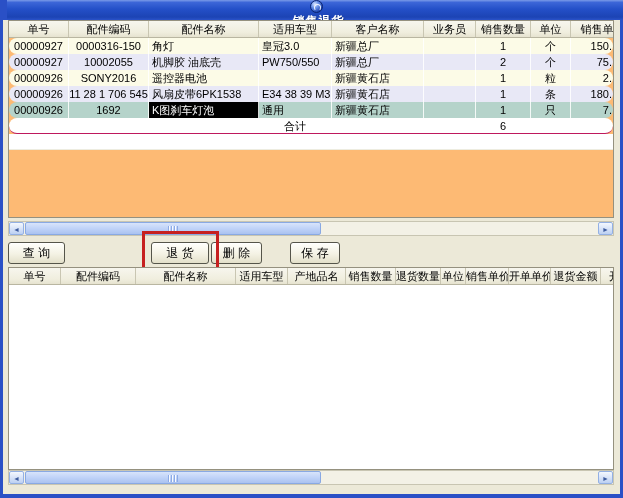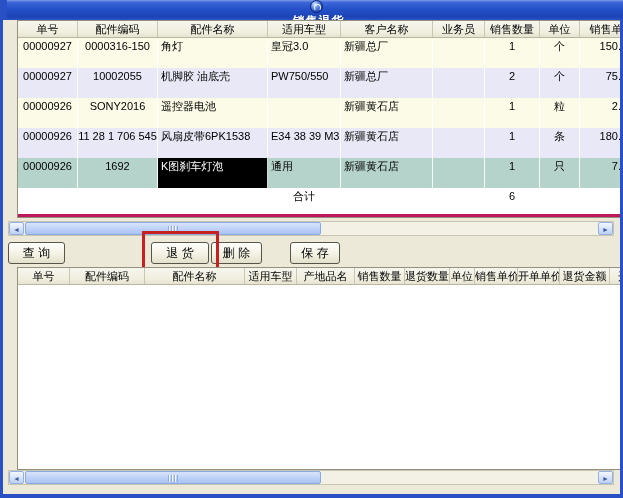--- a/index.html
+++ b/index.html
@@ -37,33 +37,33 @@
     color:#fff; font-size:11px; font-weight:bold; line-height:12px;
     text-align:center; cursor:pointer; padding:0; flex:none;
   }
   
   .client {
     position:absolute; left:3px; top:20px; width:617px; height:474px;
     background:#ECE9D8; overflow:hidden;
   }
   
   .grid {
-    position:absolute; left:14px; width:606px; background:#fdba74;
+    position:absolute; left:5px; width:606px; background:#fdba74;
     border:1px solid #95917F; overflow:hidden;
   }
   .grid1 { top:0; height:198px; }
   .grid2 { top:247px; height:203px; }
   .g-header { display:flex; height:17px;
     background:linear-gradient(to bottom,#F7F6EE 0%,#F0EEDE 70%,#E6E3D0 100%);
     border-bottom:1px solid #B9B6A1; }
   .hcell {
     flex:none; font-size:11px; line-height:16px; text-align:center; color:#000;
     border-right:1px solid #C9C6B2; overflow:hidden; white-space:nowrap;
   }
-  .row { display:flex; height:30px; }
+  .row { display:flex; height:16px;border-radius:8px; }
   .cell {
     flex:none; font-size:11px; line-height:16px; color:#000;
     border-right:1px solid rgba(255,255,255,.85);
     overflow:hidden; white-space:nowrap;
   }
   
   .t1 .c0{width:60px; text-align:center;}
   .t1 .c1{width:80px; text-align:center;}
   .t1 .c2{width:110px; padding-left:3px;}
   .t1 .c3{width:73px; padding-left:3px;}
@@ -77,21 +77,21 @@
   
   .t2 .c0{width:52px;} .t2 .c1{width:75px;} .t2 .c2{width:100px;}
   .t2 .c3{width:52px;} .t2 .c4{width:58px;} .t2 .c5{width:50px;}
   .t2 .c6{width:45px;} .t2 .c7{width:25px;} .t2 .c8{width:43px;}
   .t2 .c9{width:42px;} .t2 .c10{width:50px;}
   .t2 .c11{width:40px; text-align:left; padding-left:8px;}
   
   .r-cream   { background:#FCFBE7; }
   .r-lav     { background:#E8E8F6; }
   .r-sel     { background:#B5D3CA; }
-  .r-total   { background:#FFFFFF; border-bottom:4px solid #be185d; }
+  .r-total   { background:#FFFFFF; border-bottom:1px solid #be185d; }
   .r-empty   { background:#FFFFFF; border-bottom:1px solid #EDECE0; height:16px; }
   .sel-cell  { background:#000; color:#fff; }
   
   .hscroll {
     position:absolute; left:5px; width:606px; height:15px;
     display:flex; background:#F3F1E6; border:1px solid #C8C5B2;
   }
   .sb-arrow {
     width:15px; height:13px; flex:none; text-align:center;
     font-size:7px; line-height:13px; color:#3E5C9E; cursor:pointer;

